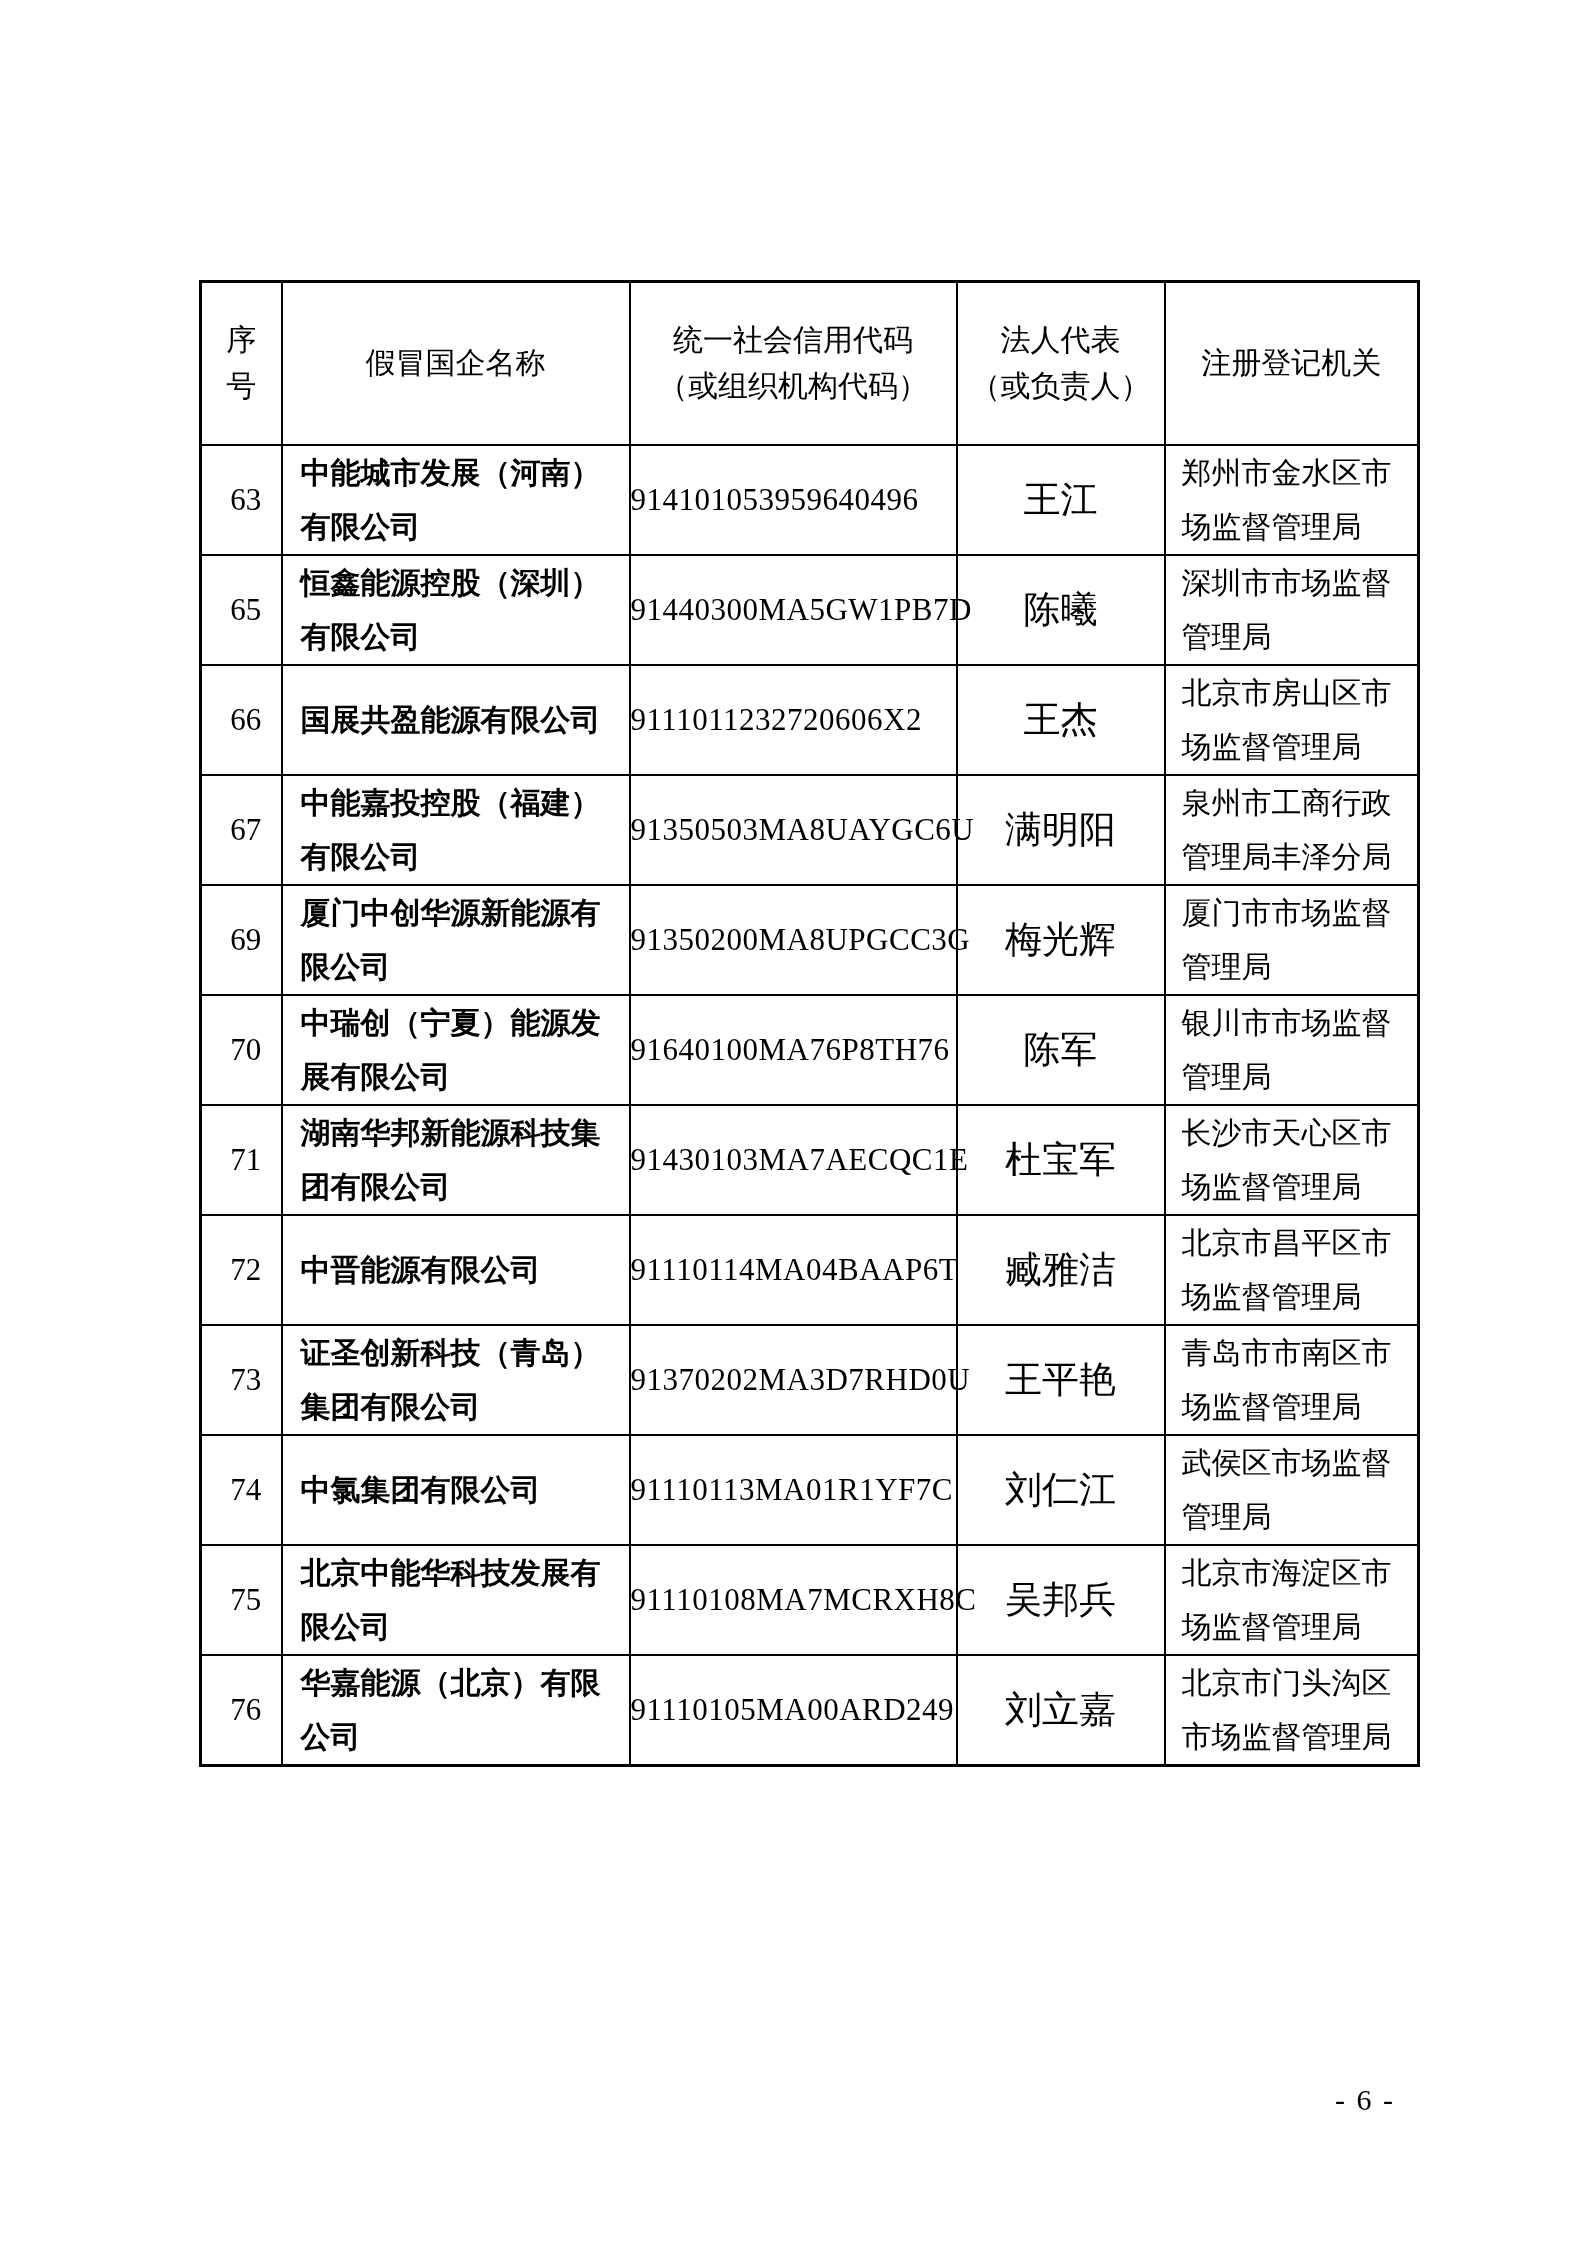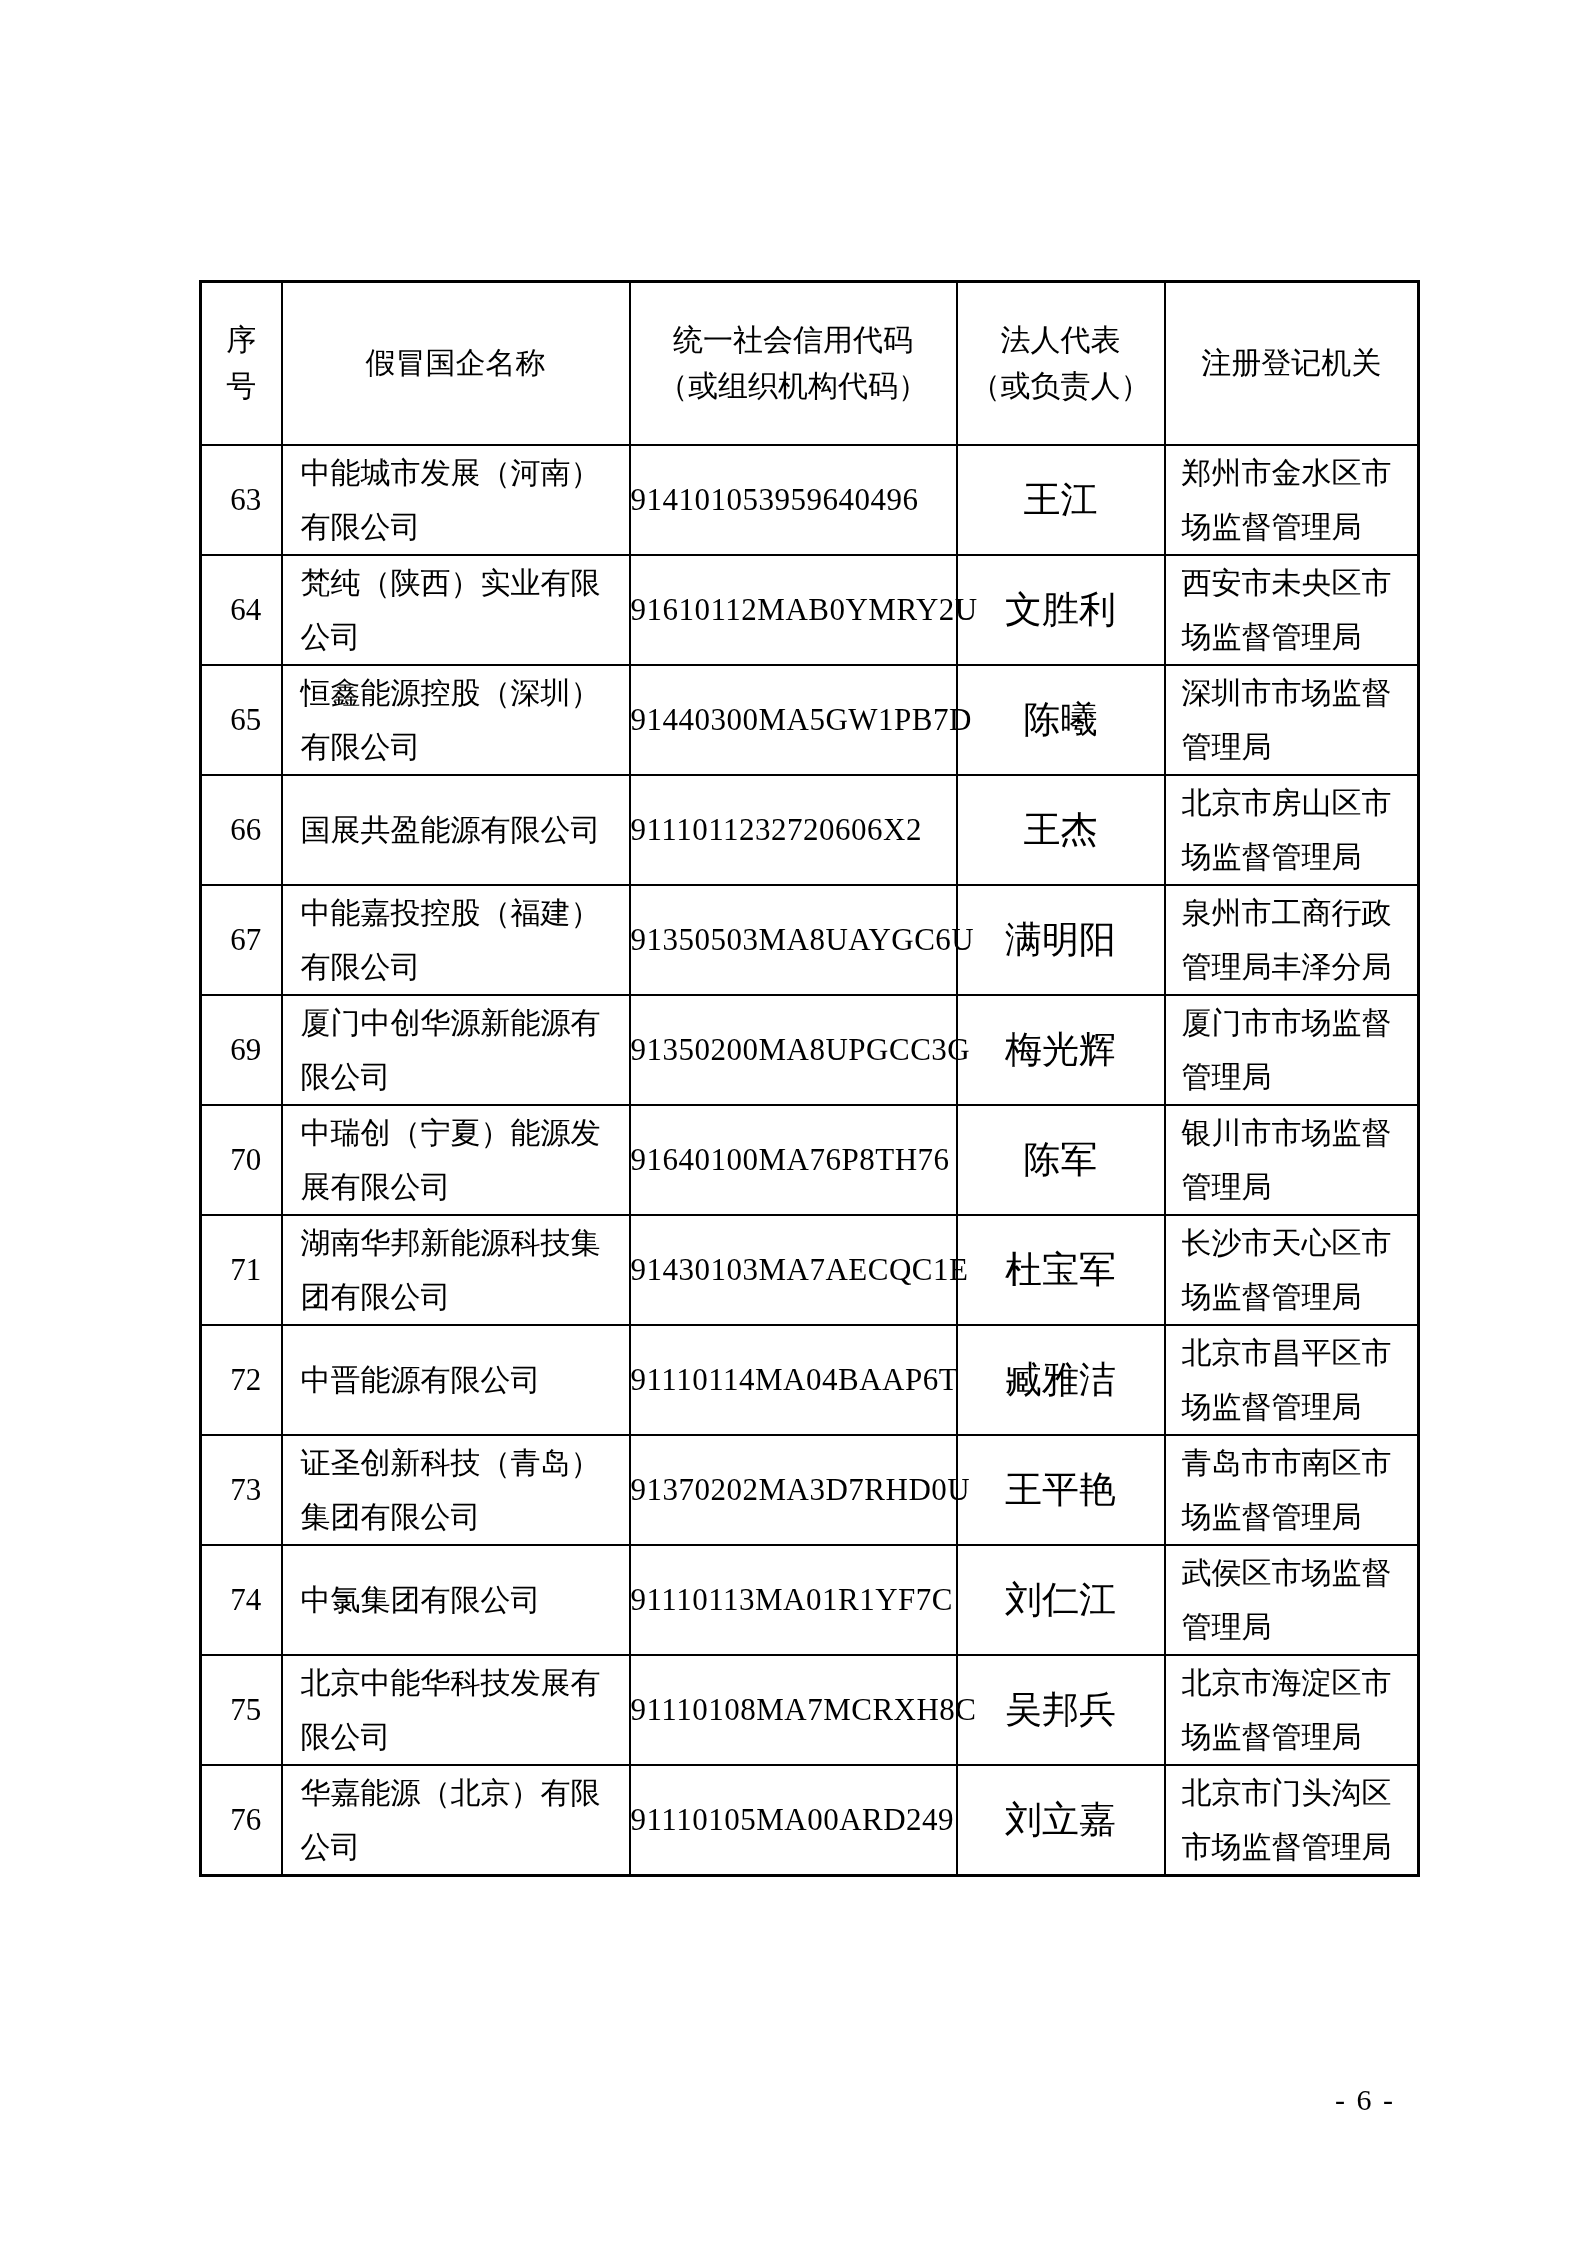--- a/index.html
+++ b/index.html
@@ -41,20 +41,21 @@
   td.c-num {
     font-size: 31px;
     text-align: center;
     padding-left: 9px;
   }
   td.c-name {
     font-size: 30px;
     line-height: 1.8;
     text-align: left;
     padding: 0 22px 0 18px;
+    font-weight: bold;
   }
   td.c-code {
     font-size: 31px;
     letter-spacing: 0.5px;
     text-align: left;
   }
   td.c-rep {
     font-size: 37px;
     text-align: center;
   }
@@ -100,27 +101,20 @@
     </thead>
     <tbody>
   <tr>
     <td class="c-num">63</td>
     <td class="c-name">中能城市发展（河南）有限公司</td>
     <td class="c-code">914101053959640496</td>
     <td class="c-rep">王江</td>
     <td class="c-auth">郑州市金水区市场监督管理局</td>
   </tr>
 
-  <tr>
-    <td class="c-num">64</td>
-    <td class="c-name">梵纯（陕西）实业有限公司</td>
-    <td class="c-code">91610112MAB0YMRY2U</td>
-    <td class="c-rep">文胜利</td>
-    <td class="c-auth">西安市未央区市场监督管理局</td>
-  </tr>
 
   <tr>
     <td class="c-num">65</td>
     <td class="c-name">恒鑫能源控股（深圳）有限公司</td>
     <td class="c-code">91440300MA5GW1PB7D</td>
     <td class="c-rep">陈曦</td>
     <td class="c-auth">深圳市市场监督管理局</td>
   </tr>
 
   <tr>

